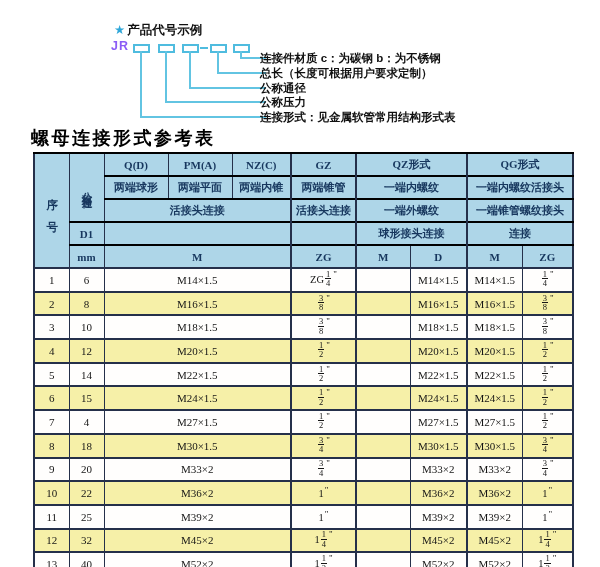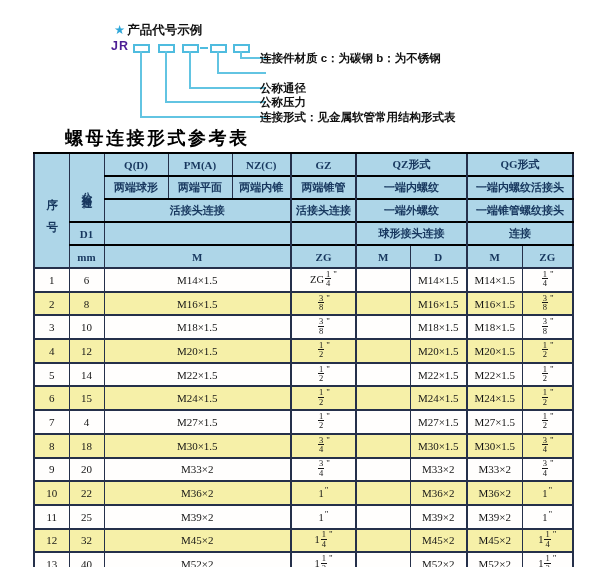--- a/index.html
+++ b/index.html
@@ -4,32 +4,32 @@
 <style>
   html,body{margin:0;padding:0;background:#fff;}
   .page{position:relative;width:600px;height:567px;background:#ffffff;overflow:hidden;
         font-family:"Liberation Serif","DejaVu Serif",serif;color:#1c1c1c;}
 
   
   .diag-title{position:absolute;left:114px;top:22px;font-family:"Liberation Sans","DejaVu Sans",sans-serif;
               font-weight:bold;font-size:12.5px;color:#111;}
   .diag-title .star{color:#2fa7d9;margin-right:2px;}
   .jr{position:absolute;left:111px;top:39px;font-family:"Liberation Sans","DejaVu Sans",sans-serif;
-      font-weight:bold;font-size:12.5px;color:#4c1d95;letter-spacing:1px;}
+      font-weight:bold;font-size:12.5px;color:#8b5cf6;letter-spacing:1px;}
   .slot{position:absolute;top:44px;width:13px;height:5px;border:2px solid #4fbcdf;background:#fff;}
   .slot.s1{left:133px}.slot.s2{left:158px}.slot.s3{left:182px}.slot.s4{left:210px}.slot.s5{left:233px}
   .slot-dash{position:absolute;top:47px;left:200px;width:8px;height:2px;background:#4fbcdf;}
   .cline{position:absolute;background:#62c4e2;}
   .v{width:2px;} .h{height:2px;}
   .diag-label{position:absolute;left:260px;height:14px;line-height:14px;white-space:nowrap;
               font-family:"Liberation Sans","DejaVu Sans",sans-serif;font-weight:bold;font-size:11.5px;color:#111;}
 
   
   .tbl-title{position:absolute;left:31px;top:126px;font-size:18px;font-weight:bold;color:#000;
-             letter-spacing:2.5px;font-family:"Liberation Serif","DejaVu Serif",serif;margin-left:34px;}
+             letter-spacing:2.5px;font-family:"Liberation Serif","DejaVu Serif",serif;}
 
   
   table.ref{position:absolute;left:33px;top:152px;border-collapse:collapse;table-layout:fixed;
             width:539px;font-size:11px;}
   table.ref{border:2px solid #25304a;}
   table.ref th, table.ref td{border:1px solid #25304a;padding:0 1px;text-align:center;vertical-align:middle;
             overflow:hidden;}
   table.ref thead th{background:#aed6e8;color:#17375e;font-weight:normal;font-size:11px;height:21px;}
   table.ref thead tr th{border-top:2px solid #000000;font-weight:bold;}
   table.ref tbody td{border-top:2px solid #25304a;height:21.7px;font-size:11px;color:#161616;}
@@ -67,20 +67,21 @@
   <div class="cline v" style="left:217px;top:51px;height:23px;"></div>
   <div class="cline h" style="left:217px;top:72px;width:49px;"></div>
   <div class="cline v" style="left:189px;top:51px;height:38px;"></div>
   <div class="cline h" style="left:189px;top:87px;width:77px;"></div>
   <div class="cline v" style="left:165px;top:51px;height:52px;"></div>
   <div class="cline h" style="left:165px;top:101px;width:101px;"></div>
   <div class="cline v" style="left:140px;top:51px;height:67px;"></div>
   <div class="cline h" style="left:140px;top:116px;width:126px;"></div>
 
   <div class="diag-label" style="top:51px;">连接件材质  c：为碳钢  b：为不锈钢</div>
+  <div class="diag-label" style="top:66px;">总长（长度可根据用户要求定制）</div>
   <div class="diag-label" style="top:81px;">公称通径</div>
   <div class="diag-label" style="top:95px;">公称压力</div>
   <div class="diag-label" style="top:110px;">连接形式：见金属软管常用结构形式表</div>
 
   <div class="tbl-title">螺母连接形式参考表</div>
 
   <table class="ref">
     <colgroup>
       <col style="width:35px">
         <col style="width:35px">

